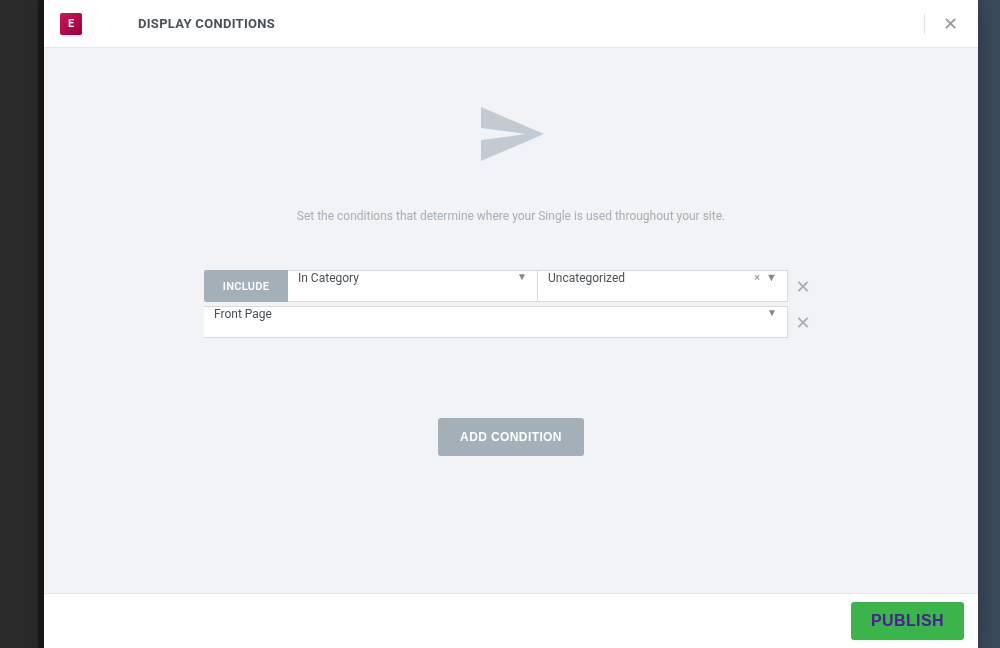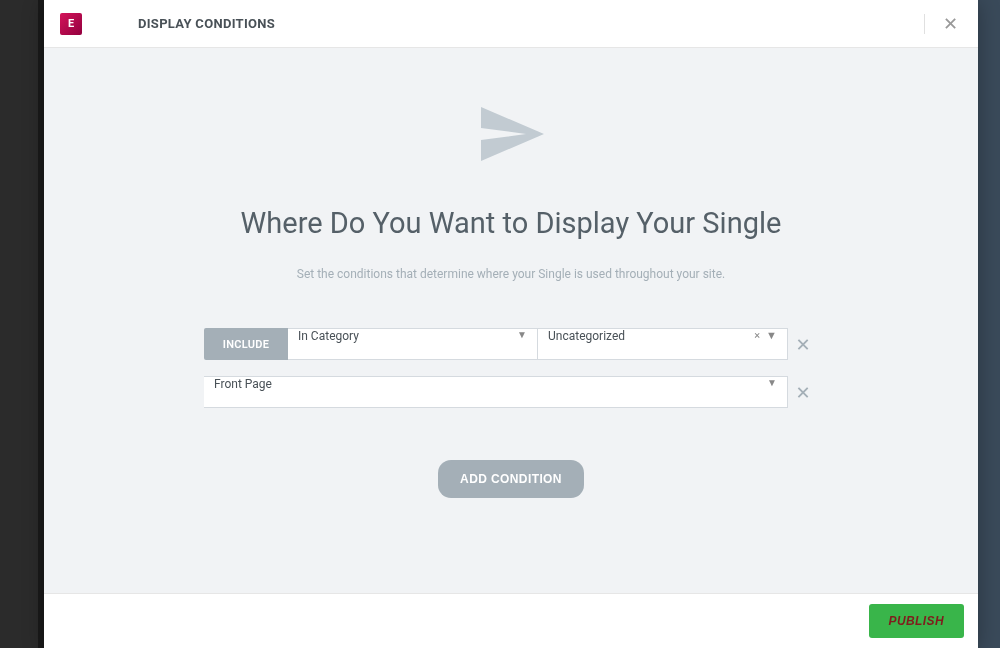--- a/index.html
+++ b/index.html
@@ -122,22 +122,22 @@
       color: #a4afb7;
       text-align: center;
       line-height: 1.7;
       margin-bottom: 44px;
       max-width: 680px;
     }
     .conditions-list {
       width: 614px;
       display: flex;
       flex-direction: column;
-      gap: 16px;
-      margin-bottom: 52px;
+      gap: 4px;
+      margin-bottom: 80px;
     }
     .condition-row {
       display: flex;
       align-items: stretch;
       height: 32px;
     }
     .condition-type {
       width: 84px;
       background: #a4afb7;
       color: #fff;
@@ -188,43 +188,42 @@
       cursor: pointer;
     }
     .add-condition-btn {
       background: #a4afb7;
       color: #fff;
       border: none;
       padding: 12px 22px;
       font-size: 12px;
       font-weight: 600;
       letter-spacing: 0.4px;
-      border-radius: 13px;
+      border-radius: 3px;
       cursor: pointer;
     }
     .modal-footer {
       height: 55px;
       background: #fff;
       border-top: 1px solid #e6e6e6;
       display: flex;
       align-items: center;
       justify-content: flex-end;
       padding: 0 14px;
     }
     .publish-btn {
       background: #39b54a;
-      color: #7f1d1d;
+      color: #4c1d95;
       border: none;
       padding: 10px 20px;
-      font-size: 12px;
+      font-size: 16px;
       font-weight: 700;
       letter-spacing: 0.4px;
       border-radius: 3px;
       cursor: pointer;
-      font-style: italic;
     }
     .half-line {
       width: 50%;
     }
   </style>
 </head>
 <body>
 
 <div class="bg-panel"></div>
 <div class="bg-right"></div>
@@ -238,21 +237,20 @@
       <div class="close-btn">✕</div>
     </div>
   </div>
 
   <div class="modal-body">
     <div class="hero-icon">
       <svg viewBox="0 0 24 24" fill="#c2cbd2">
         <path d="M2.01 21L23 12 2.01 3 2 10l15 2-15 2z"></path>
       </svg>
     </div>
-    <h1 class="main-heading">Where Do You Want to Display Your Single</h1>
     <p class="sub-text">
       <span>Set the conditions that determine where your Single is used throughout your site.</span><br>
     </p>
 
     <div class="conditions-list">
       <div class="condition-row">
         <div class="condition-type">INCLUDE</div>
         <div class="condition-select half-line">
           <span>In Category</span>
           <span class="caret-down">▼</span>

